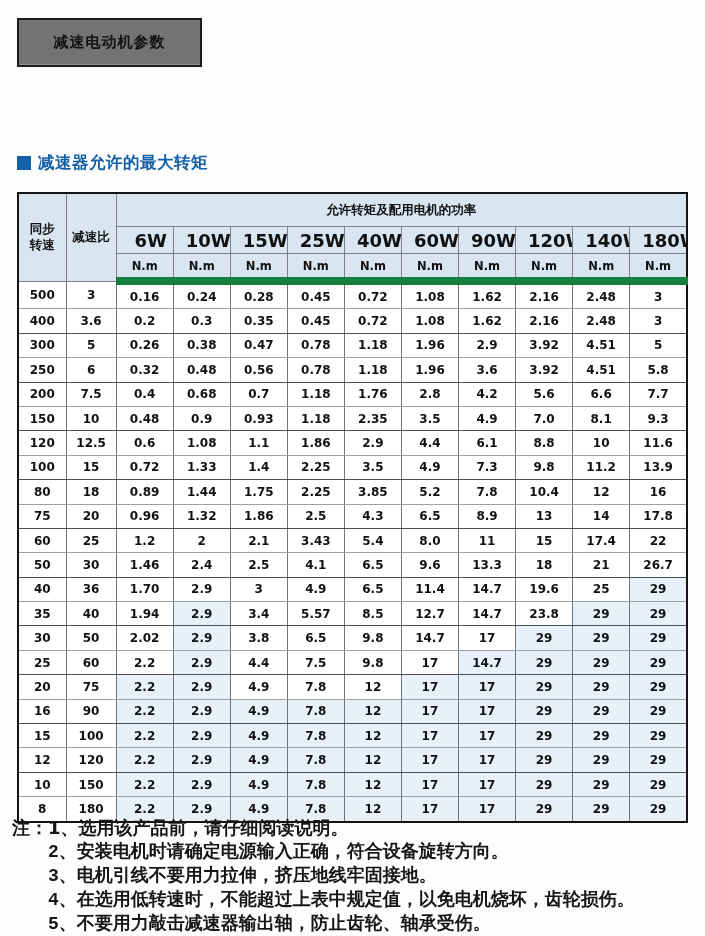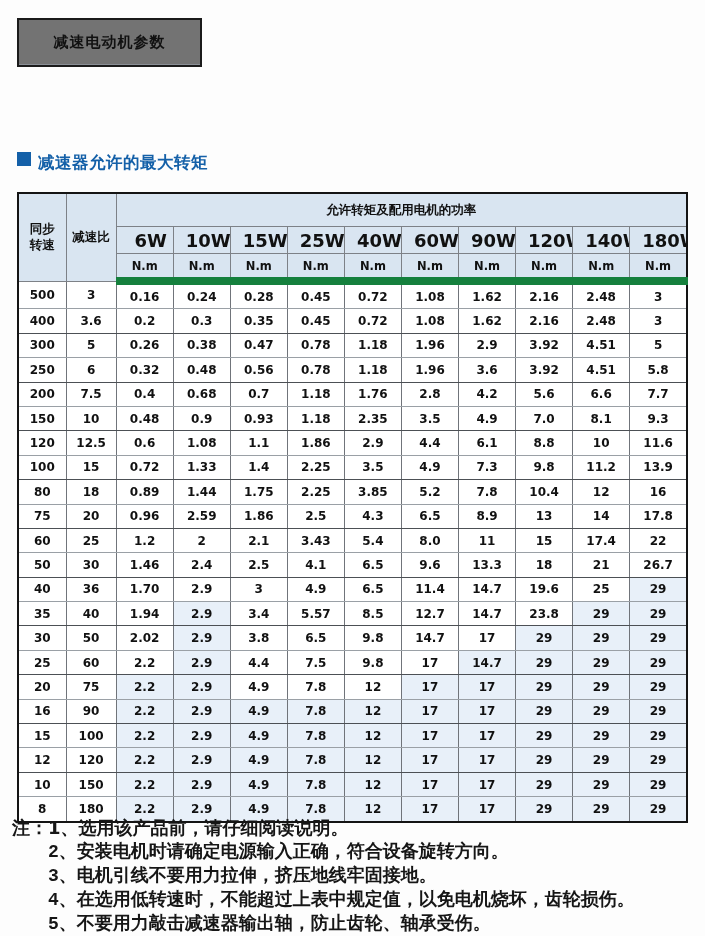--- a/index.html
+++ b/index.html
@@ -15,21 +15,21 @@
   }
   .param-box .pb-header{
     background:#737373;border-bottom:1px solid #8a8f96;
     text-align:center;font-weight:bold;font-size:15px;
     padding:13px 2px 12px;letter-spacing:1px;
   }
   .param-box .pb-body{padding:9px 0 11px;text-align:center;}
   .param-box .pb-line{font-weight:bold;font-size:14.5px;line-height:28px;}
   
   .section-title{
-    position:absolute;left:17px;top:152px;display:flex;
+    position:absolute;left:17px;top:152px;display:flex;align-items:center;
     color:#1460a8;font-weight:bold;font-size:16.5px;letter-spacing:0.5px;
   }
   .section-title .bullet{
     width:14px;height:14px;background:#1460a8;display:inline-block;margin-right:7px;
   }
   
   .torque-table{
     position:absolute;left:17px;top:192px;width:671px;
     border-collapse:collapse;table-layout:fixed;
     border:2px solid #141414;background:#fff;
@@ -248,21 +248,21 @@
           <td>5.2</td>
           <td>7.8</td>
           <td>10.4</td>
           <td>12</td>
           <td>16</td>
         </tr>
         <tr>
           <td>75</td>
           <td>20</td>
           <td>0.96</td>
-          <td>2.59</td>
+          <td>1.32</td>
           <td>1.86</td>
           <td>2.5</td>
           <td>4.3</td>
           <td>6.5</td>
           <td>8.9</td>
           <td>13</td>
           <td>14</td>
           <td>17.8</td>
         </tr>
         <tr>

